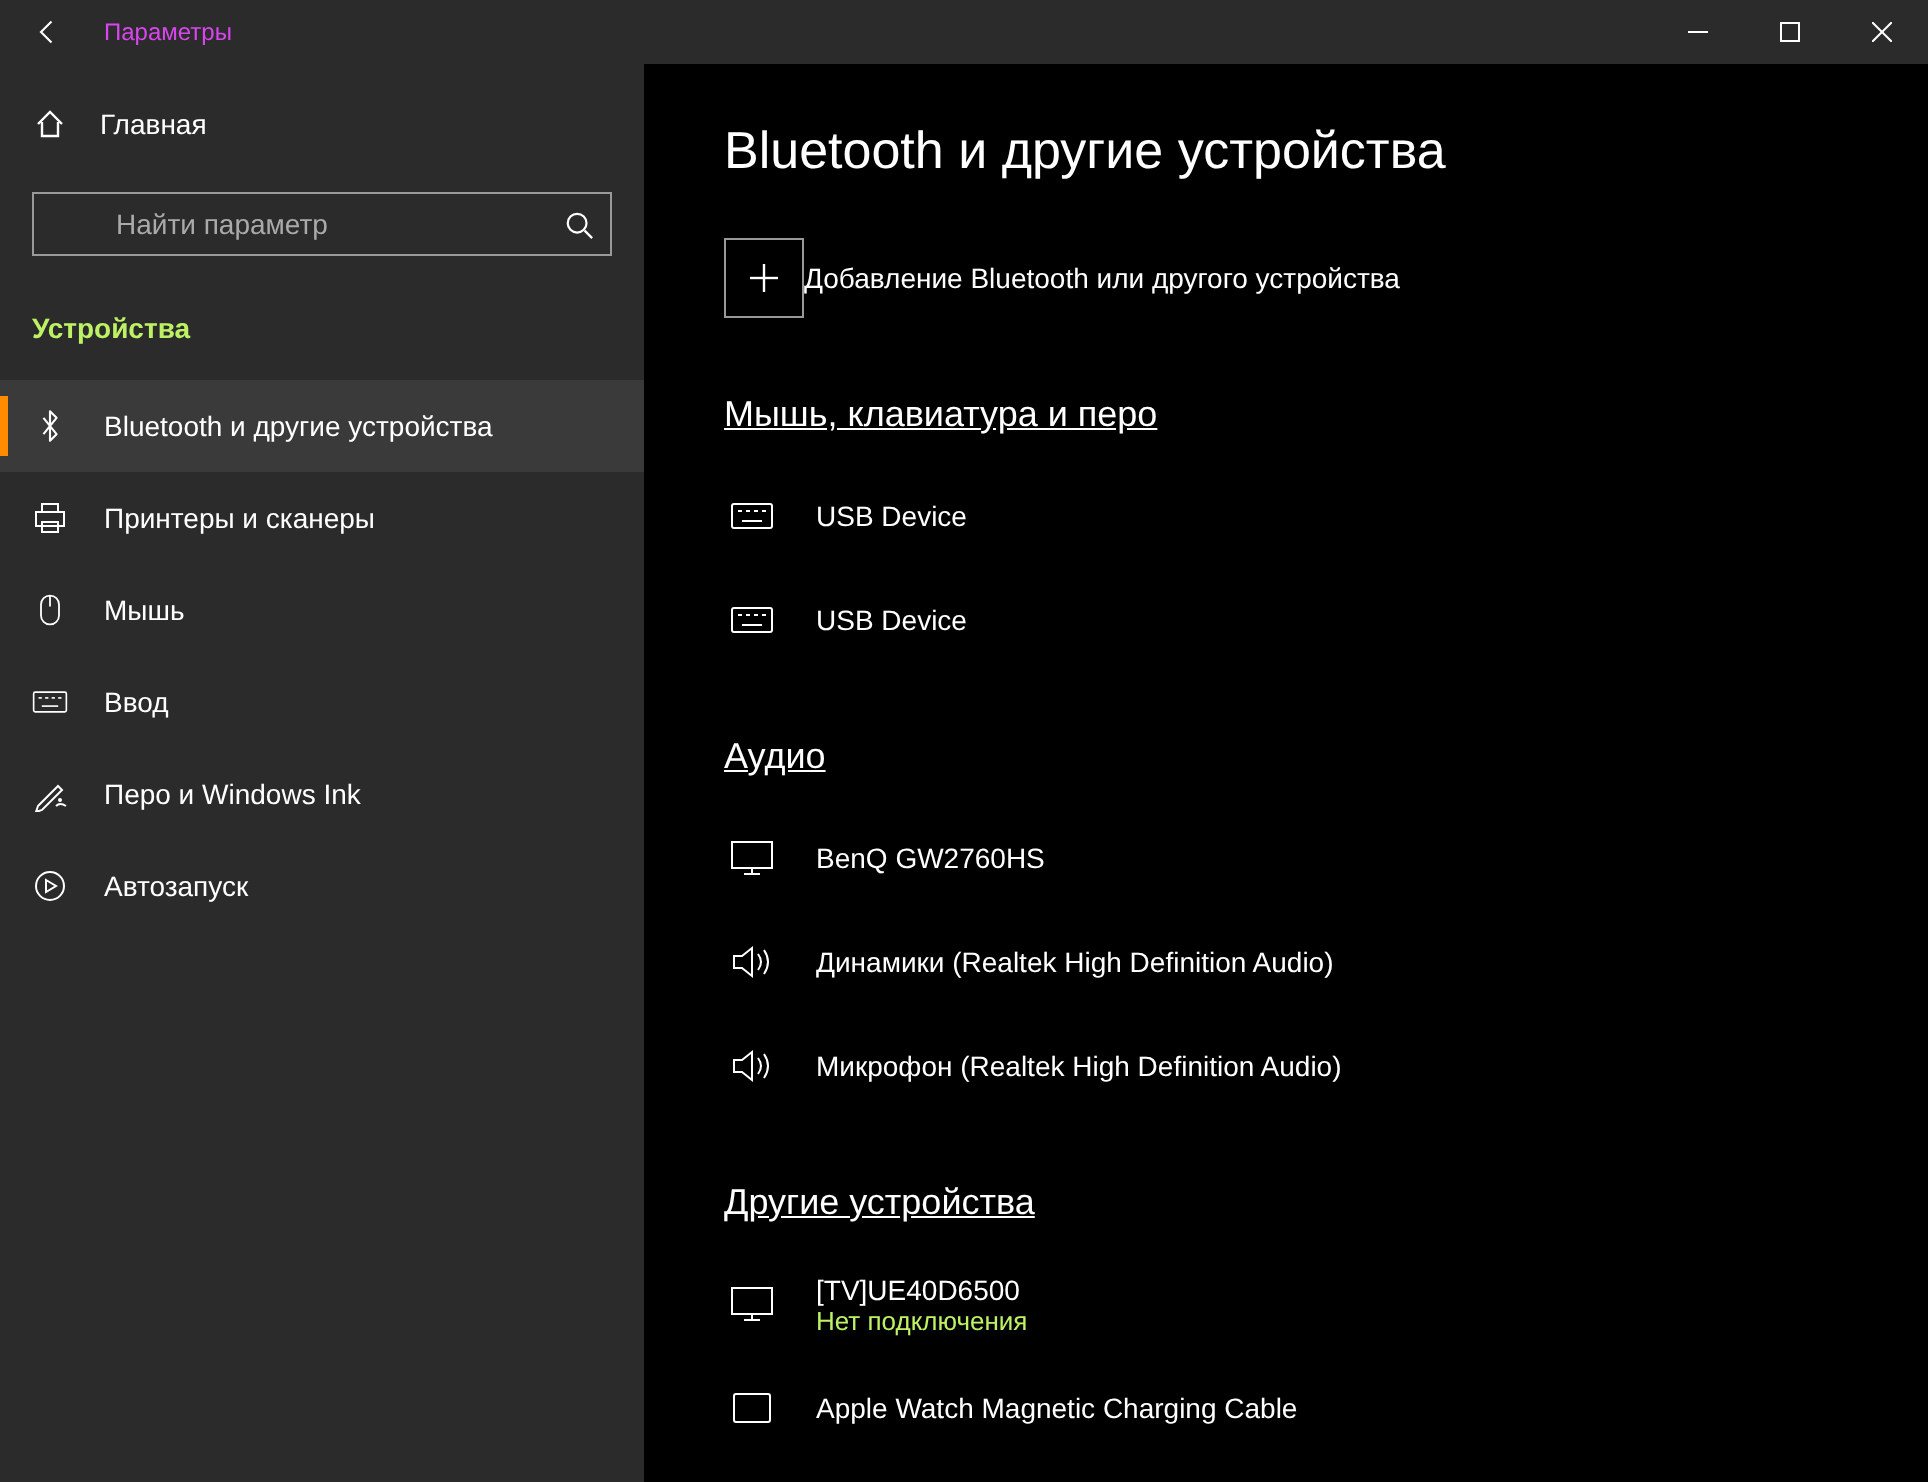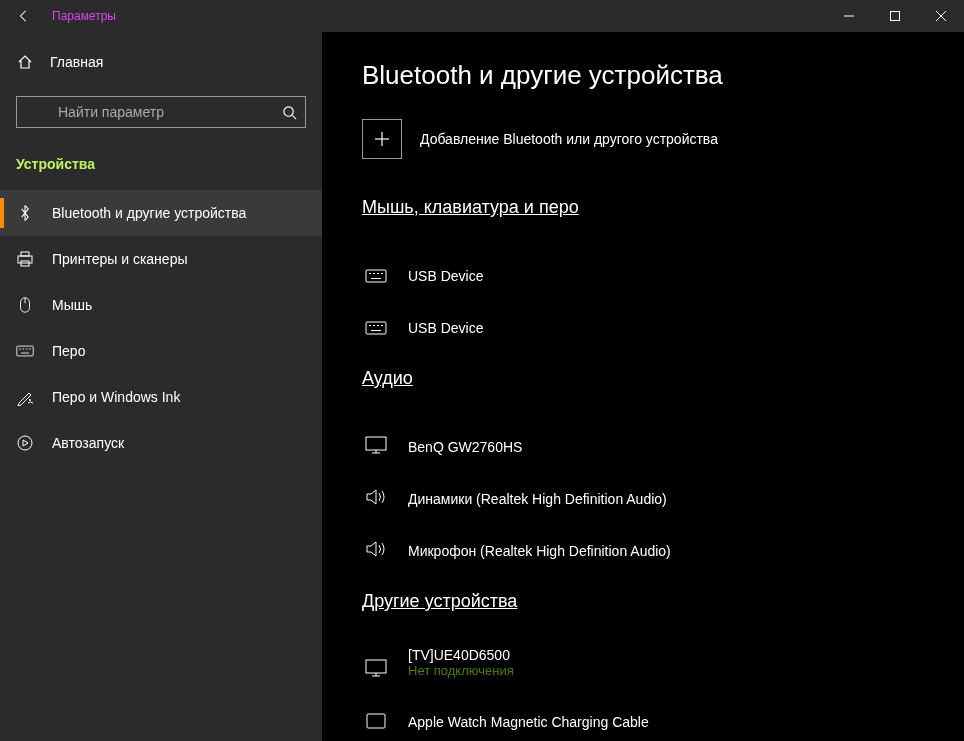--- a/index.html
+++ b/index.html
@@ -19,29 +19,29 @@
 .search-input::placeholder { color: #aaa; }
 .search-icon { width: 32px; display: flex; align-items: center; justify-content: center; }
 .sidebar-heading { font-size: 14px; font-weight: 600; color: #bef264; padding: 12px 16px 18px 16px; }
 .nav { display: flex; flex-direction: column; }
 .nav-item { height: 46px; display: flex; align-items: center; padding-left: 16px; gap: 18px; cursor: pointer; position: relative; font-size: 14px; color: #fff; }
 .nav-item.active::before { content: ''; position: absolute; left: 0; top: 8px; bottom: 8px; width: 4px; background: #ff8c00; }
 .nav-item.active { background: #3a3a3a; }
 .nav-icon { width: 18px; height: 18px; display: flex; align-items: center; justify-content: center; flex-shrink: 0; }
 .main { flex: 1; background: #000; padding: 28px 40px 0 40px; overflow-y: auto; }
 .page-title { font-size: 26px; font-weight: 300; color: #fff; margin-bottom: 28px; }
-.add-row { display: flex; align-items: center; gap: 18px; cursor: pointer; margin-bottom: 38px; }
+.add-row { display: flex; align-items: center; cursor: pointer; margin-bottom: 38px; }
 .add-box { width: 40px; height: 40px; border: 1px solid #999; display: flex; align-items: center; justify-content: center; }
 .add-label { font-size: 14px; }
 .section-title { font-size: 18px; font-weight: 400; margin-bottom: 14px; margin-top: 10px; text-decoration: underline; }
-.device-row { display: flex; align-items: flex-end; gap: 18px; height: 52px; cursor: pointer; }
+.device-row { display: flex; align-items: center; gap: 18px; height: 52px; cursor: pointer; }
 .device-icon { width: 28px; display: flex; align-items: center; justify-content: center; flex-shrink: 0; }
 .device-info { display: flex; flex-direction: column; justify-content: center; }
 .device-name { font-size: 14px; }
-.device-status { font-size: 13px; color: #4d7c0f; }
+.device-status { font-size: 13px; color: #bef264; }
 .section-gap { height: 22px; }
 svg { display: block; }
 </style>
 </head>
 <body>
 
 <div class="titlebar">
   <div class="titlebar-back">
     <svg width="14" height="14" viewBox="0 0 16 16">
         <path d="M10 2 L4 8 L10 14" stroke="#fff" stroke-width="1.2" fill="none"></path>
@@ -121,21 +121,21 @@
           <span class="nav-icon">
             <svg width="22" height="16" viewBox="0 0 22 14">
               <rect x="1" y="1" width="20" height="12" rx="1" stroke="#fff" fill="none"></rect>
               <line x1="4" y1="4.5" x2="6" y2="4.5" stroke="#fff"></line>
               <line x1="8" y1="4.5" x2="10" y2="4.5" stroke="#fff"></line>
               <line x1="12" y1="4.5" x2="14" y2="4.5" stroke="#fff"></line>
               <line x1="16" y1="4.5" x2="18" y2="4.5" stroke="#fff"></line>
               <line x1="6" y1="9.5" x2="16" y2="9.5" stroke="#fff"></line>
             </svg>
           </span>
-          <span>Перо</span>
+          <span>Ввод</span>
         </div>
         <div class="nav-item">
           <span class="nav-icon">
             <svg width="18" height="18" viewBox="0 0 18 18">
               <path d="M3 15 L13 5 L15 7 L5 17 L2 18 L3 15 Z" stroke="#fff" fill="none"></path>
               <circle cx="14" cy="12" r="1" fill="#fff"></circle>
               <path d="M12 15 Q14 13 17 15" stroke="#fff" fill="none"></path>
             </svg>
           </span>
           <span>Перо и Windows Ink</span>

